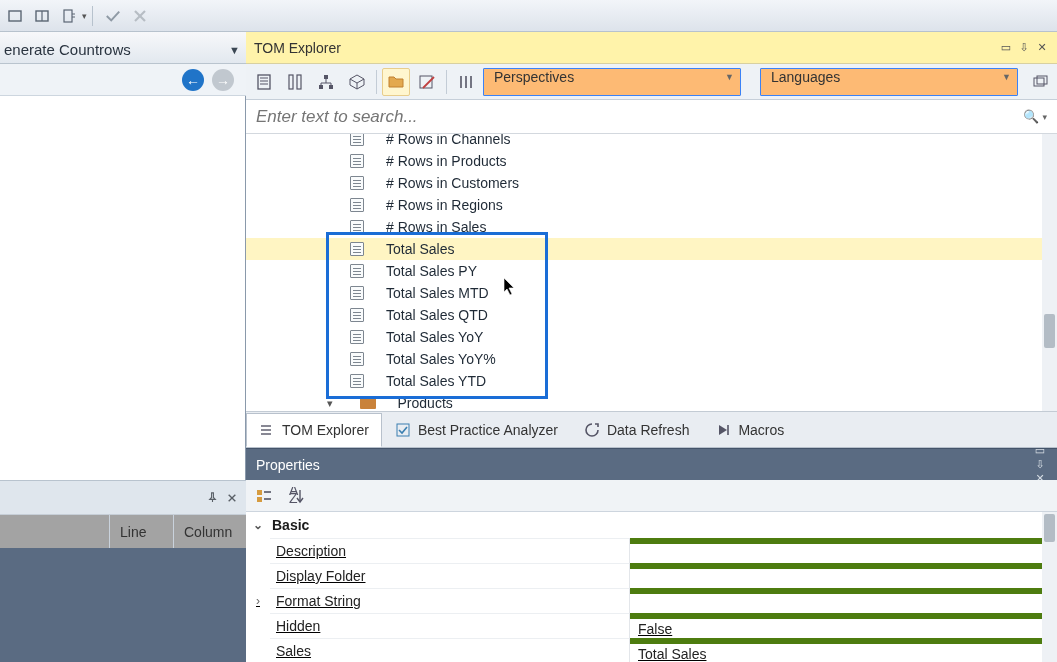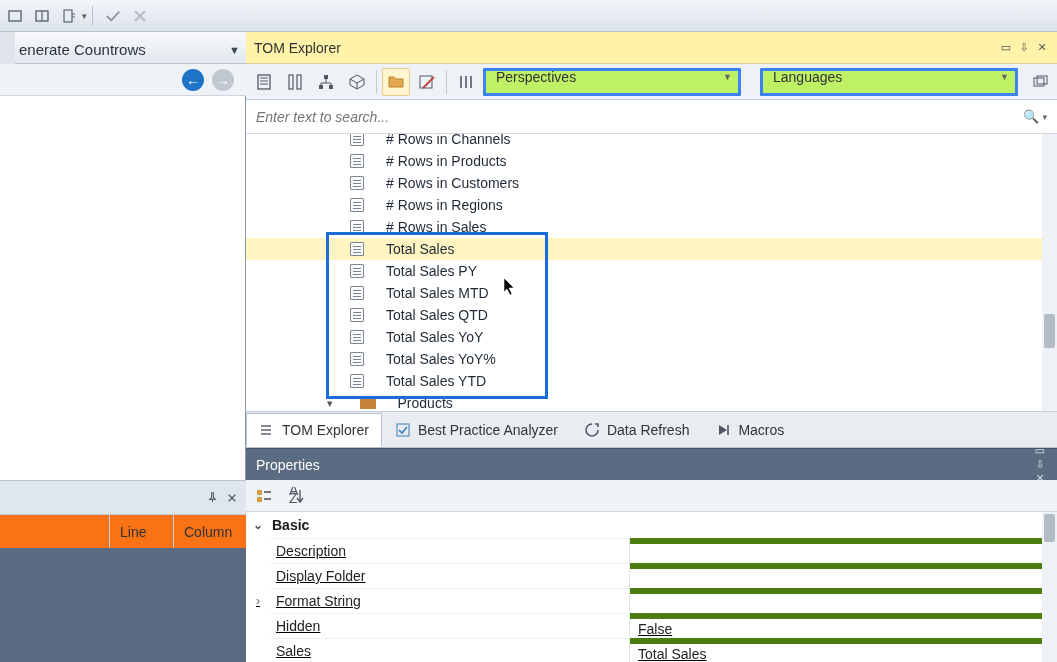--- a/index.html
+++ b/index.html
@@ -8,54 +8,54 @@
 
 .top-toolbar { height: 32px; background: linear-gradient(#f2f5f9,#dde3eb); display:flex; align-items:center; padding:0 3px; gap:3px; border-bottom:1px solid #b7c2cd; }
 .top-toolbar .tb-btn { width:24px; height:22px; border:1px solid transparent; display:flex; align-items:center; justify-content:center; border-radius:2px; }
 .top-toolbar .tb-btn svg { width:16px; height:16px; }
 .tb-divider { width:4px; height:20px; border-left:1px solid #b7c2cd; margin:0 2px;}
 .check-ico { width:18px; height:14px; color:#8f9aa5;}
 .x-ico { width:16px; height:16px; color:#b7bdc4;}
 
 
 .left-col { position:absolute; left:0; top:32px; width:246px; height:630px; }
-.left-header { height:32px; background: linear-gradient(#f7f8fa,#e2e8ef); border-bottom:1px solid #b9c4ce; display:flex; align-items:center; justify-content:space-between; padding:4px 6px 0 4px;margin-left:15px; }
+.left-header { height:32px; background: linear-gradient(#f7f8fa,#e2e8ef); border-bottom:1px solid #b9c4ce; display:flex; align-items:center; justify-content:space-between; padding:4px 6px 0 4px; }
 .left-header .title { color:#2a3440; font-size:15px; }
 .left-header .arrow { font-size:11px; color:#3b4753; }
 .left-nav { height:32px; display:flex; align-items:center; justify-content:flex-end; gap:8px; padding-right:12px; background:#eff3f7; border-bottom:1px solid #cdd6df; }
 .nav-circle { width:22px; height:22px; border-radius:50%; display:flex; align-items:center; justify-content:center; font-size:11px; color:#fff; }
 .nav-back { background:#2074c8; }
 .nav-fwd { background:#c1c8cf; }
 .left-body { background:#fff; height:384px; border-right:1px solid #8a99ab; }
 .left-footer { height:34px; background:#dfe6ed; border-top:1px solid #b8c3ce; display:flex; align-items:center; justify-content:flex-end; padding-right:6px; gap:4px;}
 .pin-btn, .close-btn-sm { width:16px; height:16px; color:#595f66; display:flex; align-items:center; justify-content:center;}
-.status-row { height:34px; display:flex; border-top:1px solid #c6ced7; background:#f97316;}
+.status-row { height:34px; display:flex; border-top:1px solid #c6ced7; background:#a3a3a3;}
 .status-cell { flex:0 0 auto; border-right:1px solid #c9d2dc; height:100%; display:flex; align-items:center; padding:0 10px; color:#333;}
 .status-cell.wide { flex:1; }
 .left-lower { background:#5a6b82; height:148px; }
 
 
 .right-col { position:absolute; left:246px; top:32px; width:811px; height:630px; display:flex; flex-direction:column; }
 .panel-title { height:32px; background:#fff3aa; display:flex; align-items:center; padding:0 8px; color:#333; border-bottom:1px solid #d8d0a0; font-size:15px; justify-content:space-between; }
 .panel-title .win-btns { display:flex; gap:4px; align-items:center;}
 .win-btns span { display:flex; align-items:center; justify-content:center; width:14px; height:14px; color:#555; font-size:11px;}
 
 .toolbar2 { height:36px; background:#eef2f6; display:flex; align-items:center; padding:0 4px; gap:3px; border-bottom:1px solid #c6cfd9; }
 .toolbar2 .tbtn { width:28px; height:28px; border:1px solid transparent; border-radius:2px; display:flex; align-items:center; justify-content:center; }
 .toolbar2 .tbtn.active { border-color:#e8cd8c; background:#fff6cf; }
 .toolbar2 .tbtn svg { width:18px; height:18px; }
 .toolbar2 .divider { width:1px; height:24px; background:#c3ccd6; margin:0 2px;}
-.combo { height:28px; border:3px solid #3b82f6; background:#bef264; display:flex; align-items:center; padding:0 6px 10px 10px; border-radius:1px; position:relative; color:#333;}
+.combo { height:28px; border:1px solid #3b82f6; background:#fdba74; display:flex; align-items:center; padding:0 6px 10px 10px; border-radius:1px; position:relative; color:#333;}
 .combo .arrow { margin-left:auto; font-size:9px; color:#666;}
 .combo.persp { width:258px; }
 .combo.lang { width:258px; margin-left:16px; }
 .end-btn { width:26px; height:26px; border:1px solid transparent; display:flex; align-items:center; justify-content:center; margin-left:6px;}
 
 .search-row { height:34px; border-bottom:1px solid #d3d8de; background:#fff; display:flex; align-items:center; padding:0 10px;}
-.search-row input { border:none; outline:none; width:100%; font-style:italic; color:#888; font-size:14px;}
+.search-row input { border:none; outline:none; width:100%; font-style:italic; color:#888; font-size:17px;}
 .search-row .mag { font-size:13px; color:#666; margin-left:6px;}
 .search-row .dd { font-size:9px; color:#666; margin-left:3px;}
 
 .tree-area { flex: 0 0 278px; background:#fff; position:relative; overflow:hidden; border-bottom:1px solid #c3cbd4;}
 .tree-inner { position:absolute; left:0; top:0; right:15px; bottom:0; overflow:hidden;}
 .tree-item { height:22px; display:flex; align-items:center; padding-left:104px; gap:22px; color:#1f2a36; font-size:15px;}
 .tree-item .mi { width:14px; height:14px; border:1px solid #7d8690; background:#f9fbfc; border-radius:1px; display:flex; align-items:center; justify-content:center;}
 .tree-item .mi::before { content:""; width:8px; height:1px; background:#7d8690; box-shadow:0 -3px #7d8690,0 3px #7d8690;}
 .tree-item.sel { background:#fff5c3; }
 .tree-item.products { padding-left:81px; }

